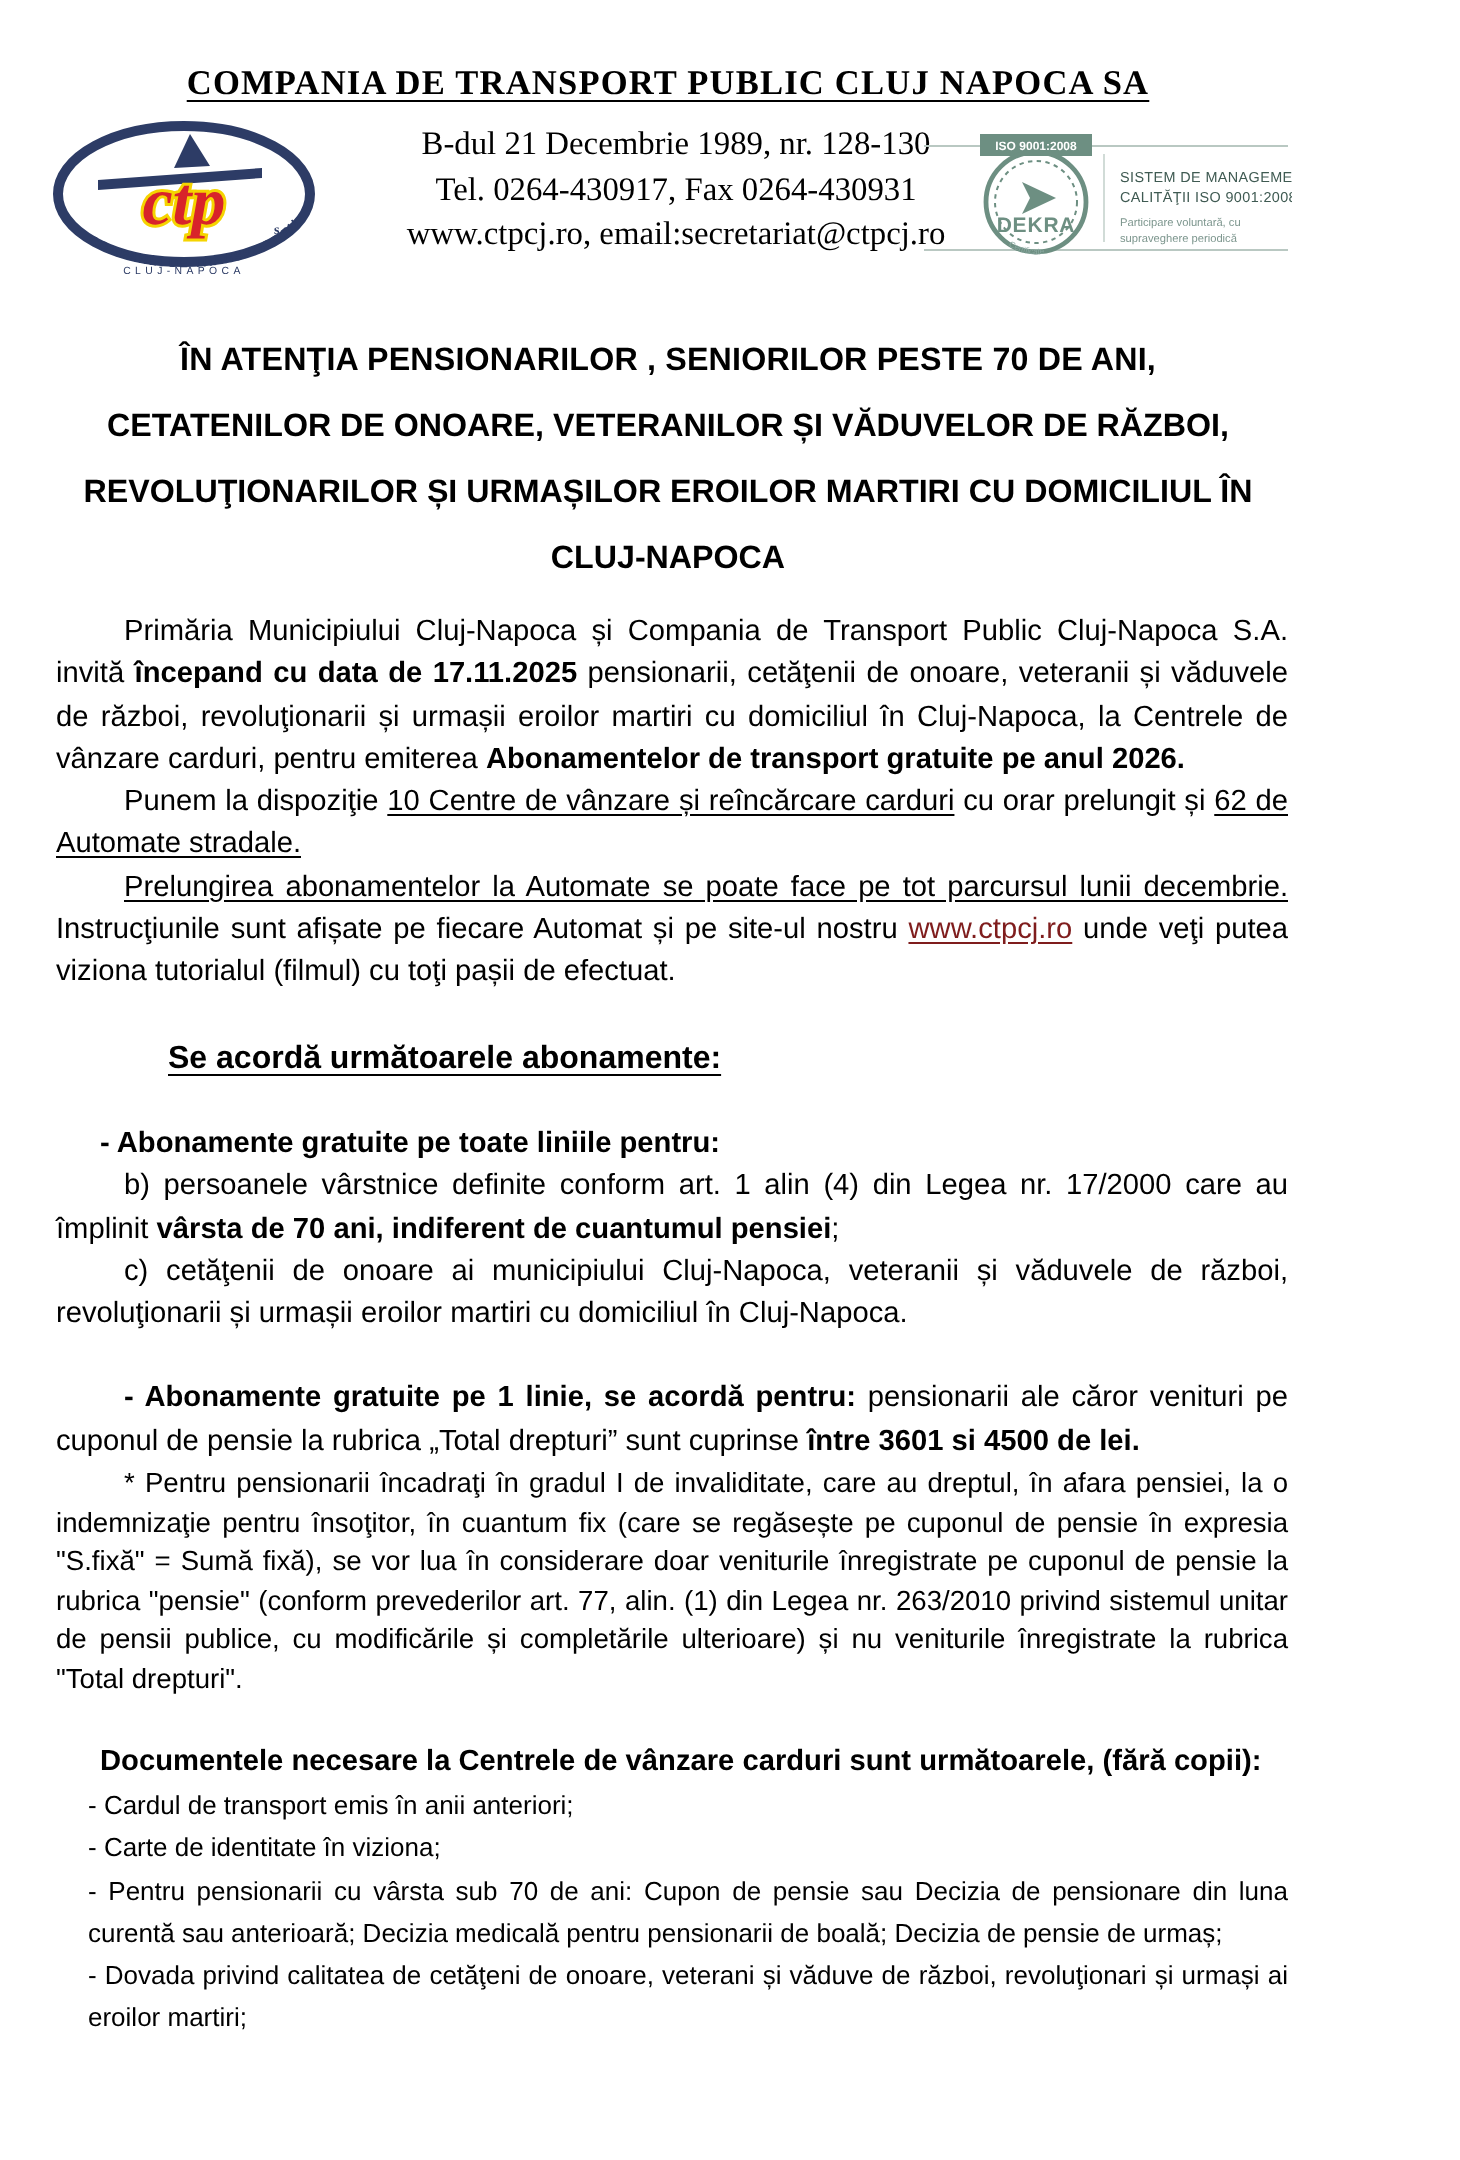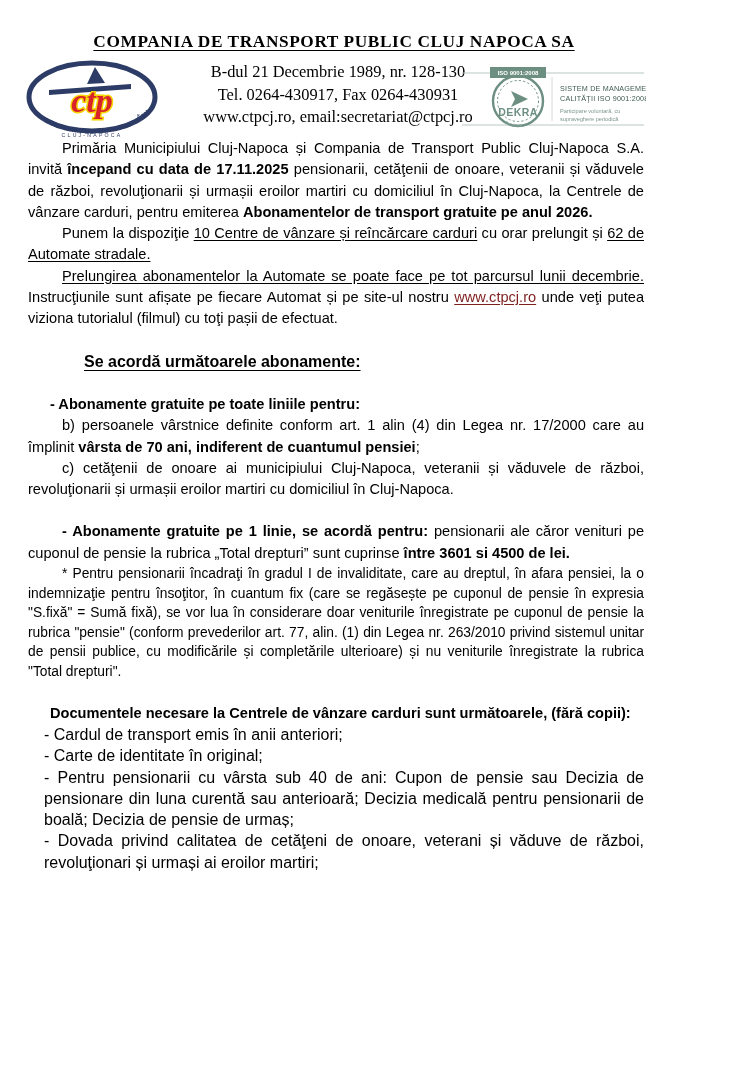--- a/index.html
+++ b/index.html
@@ -119,21 +119,21 @@
 
   .small-note {
     font-size: 13.8px;
     line-height: 19.6px;
   }
 
   .doc-list {
     margin: 0;
     padding: 0 0 0 16px;
     list-style: none;
-    font-size: 16px;
+    font-size: 13px;
     line-height: 21.3px;
   }
   .doc-list li {
     text-align: justify;
     margin: 0;
   }
 </style>
 </head>
 <body>
 
@@ -187,20 +187,26 @@
           <text x="100" y="28" font-family="Liberation Sans, sans-serif" font-size="7.2" fill="#3f5a52" letter-spacing="0.2">SISTEM DE MANAGEMENT AL</text>
           <text x="100" y="38" font-family="Liberation Sans, sans-serif" font-size="7.2" fill="#3f5a52" letter-spacing="0.2">CALITĂŢII ISO 9001:2008</text>
           <text x="100" y="50" font-family="Liberation Sans, sans-serif" font-size="5.6" fill="#7d968e">Participare voluntară, cu</text>
           <text x="100" y="58" font-family="Liberation Sans, sans-serif" font-size="5.6" fill="#7d968e">supraveghere periodică</text>
         </svg>
       </div>
 
     </div>
   </div>
 
+  <div class="doc-title">
+    <span class="tl tl-1">ÎN  ATENŢIA  PENSIONARILOR , SENIORILOR PESTE 70 DE ANI,</span>
+    <span class="tl">CETATENILOR DE ONOARE, VETERANILOR ȘI VĂDUVELOR DE RĂZBOI,</span>
+    <span class="tl">REVOLUŢIONARILOR ȘI URMAȘILOR EROILOR MARTIRI CU DOMICILIUL ÎN</span>
+    <span class="tl">CLUJ-NAPOCA</span>
+  </div>
 
   <div class="body">
 
     <p class="ind"><span>Primăria Municipiului Cluj-Napoca și Compania de Transport Public Cluj-Napoca S.A. invită </span><b>începand cu data de 17.11.2025</b><span> pensionarii, cetăţenii de onoare, veteranii și văduvele de război, revoluţionarii și urmașii eroilor martiri cu domiciliul în Cluj-Napoca, la Centrele de vânzare carduri, pentru emiterea </span><b>Abonamentelor de transport gratuite pe anul 2026.</b></p>
 
     <p class="ind"><span>Punem la dispoziţie  </span><u>10 Centre de vânzare și reîncărcare carduri</u><span> cu orar prelungit și </span><u>62 de Automate stradale.</u></p>
 
     <p class="ind"><u>Prelungirea abonamentelor la Automate se poate face pe tot parcursul lunii decembrie.</u><span> Instrucţiunile sunt afișate pe fiecare Automat și pe site-ul nostru </span><a class="lnk" href="#">www.ctpcj.ro</a><span> unde veţi putea viziona tutorialul (filmul) cu toţi pașii de efectuat.</span></p>
 
     <p class="sp" style="text-indent:28px"><span class="heading-u">Se acordă următoarele abonamente:</span></p>
@@ -213,19 +219,19 @@
     <p class="ind">c) cetăţenii de onoare ai municipiului Cluj-Napoca, veteranii și văduvele de război, revoluţionarii și urmașii eroilor martiri cu domiciliul în Cluj-Napoca.</p>
 
     <p class="sp ind"><b>- Abonamente gratuite pe 1 linie,  se acordă pentru:</b><span>    pensionarii ale căror venituri pe cuponul de pensie la rubrica „Total drepturi” sunt cuprinse </span><b>între 3601 si 4500 de lei.</b></p>
 
     <p class="small-note ind">* Pentru pensionarii încadraţi în gradul I de invaliditate, care au dreptul, în afara pensiei, la o indemnizaţie pentru însoţitor, în cuantum fix (care se regăsește pe cuponul de pensie în expresia "S.fixă" = Sumă fixă),  se vor lua în considerare doar veniturile înregistrate pe cuponul de pensie la rubrica "pensie" (conform prevederilor art. 77, alin. (1) din  Legea nr. 263/2010 privind sistemul unitar de pensii publice, cu modificările și completările ulterioare) și nu veniturile înregistrate la rubrica "Total drepturi".</p>
 
     <p class="sp" style="text-indent:22px"><b>Documentele necesare la Centrele de vânzare carduri  sunt următoarele,  (fără copii):</b></p>
 
     <ul class="doc-list">
       <li>- Cardul de transport emis în anii anteriori;</li>
-      <li>- Carte de identitate în original;</li>
-      <li>- Pentru pensionarii cu vârsta sub 40 de ani: Cupon de pensie sau Decizia de pensionare din luna curentă sau anterioară; Decizia medicală pentru pensionarii de boală; Decizia de pensie de urmaș;</li>
+      <li>- Carte de identitate în viziona;</li>
+      <li>- Pentru pensionarii cu vârsta sub 70 de ani: Cupon de pensie sau Decizia de pensionare din luna curentă sau anterioară; Decizia medicală pentru pensionarii de boală; Decizia de pensie de urmaș;</li>
       <li>- Dovada privind calitatea de cetăţeni de onoare, veterani și văduve de război, revoluţionari și urmași ai eroilor martiri;</li>
     </ul>
 
   </div>
 </div>
 
 </body></html>

